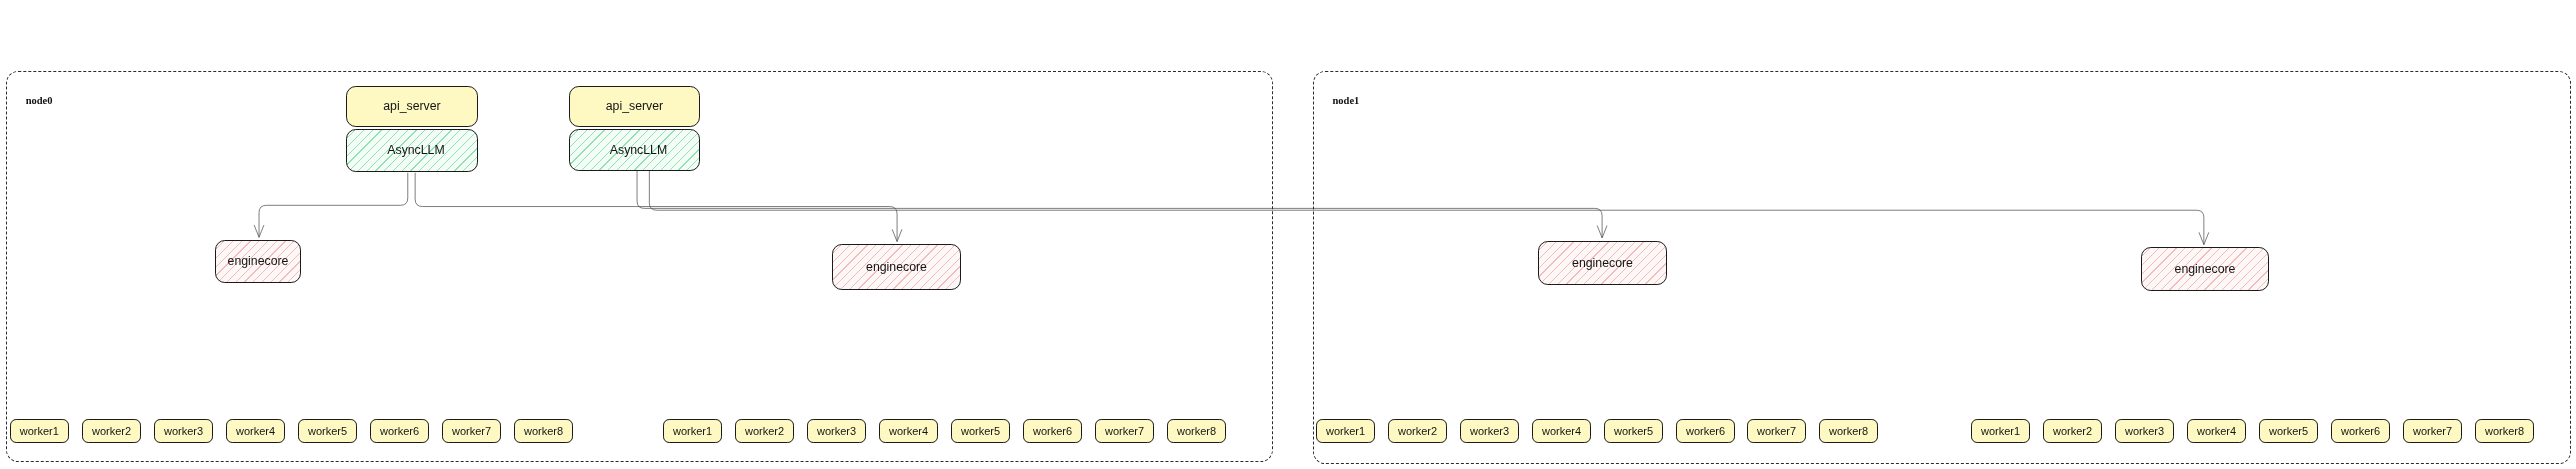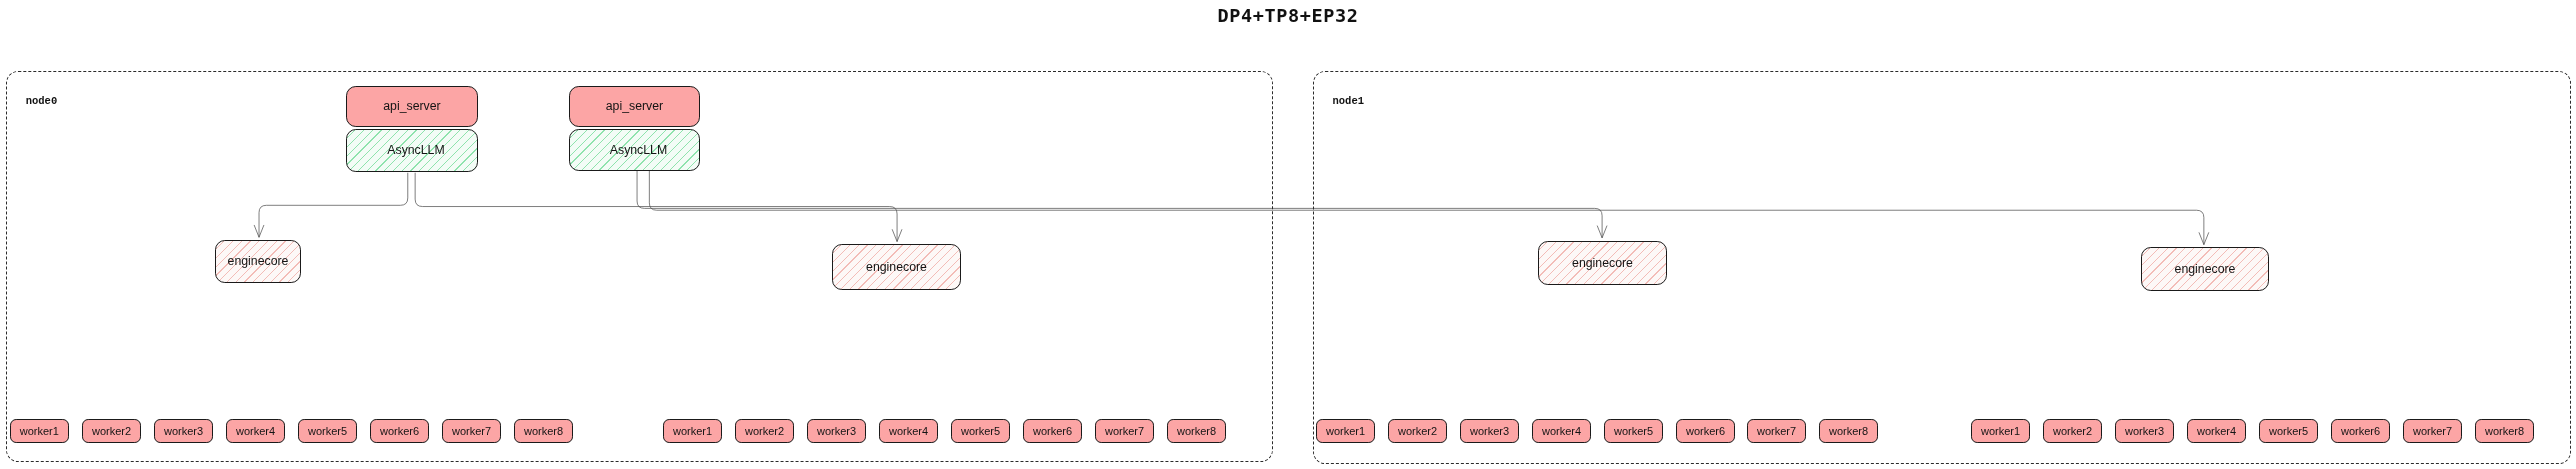--- a/index.html
+++ b/index.html
@@ -10,25 +10,25 @@
   .title{
     position:absolute;top:4.9px;left:0;width:100%;text-align:center;
     font-family:"DejaVu Sans Mono",monospace;font-weight:700;font-size:18.5px;
     letter-spacing:0.6px;color:#111;
   }
   .node{
     position:absolute;border:1px dashed #2b2b2b;border-radius:12.3px;background:transparent;
   }
   .node-label{
     position:absolute;left:18.5px;top:23.4px;
-    font-family:Liberation Mono, monospace;font-weight:600;font-size:10.5px;color:#111;
+    font-family:Liberation Serif, serif;font-weight:600;font-size:10.5px;color:#111;
   }
   .box{
     position:absolute;box-sizing:border-box;display:flex;align-items:center;justify-content:center;
-    border:1.2px solid #1a1a1a;border-radius:9.8px;background:#fca5a5;
+    border:1.2px solid #1a1a1a;border-radius:9.8px;background:#fef9c3;
     font-size:12.3px;line-height:1;white-space:nowrap;
   }
   .hatch-green{
     background-color:var(--green-bg,#f3fcf6);
     background-image:repeating-linear-gradient(135deg,
       transparent 0px, transparent 5.3px,
       var(--green-hatch,#8fe3ad) 5.3px, var(--green-hatch,#8fe3ad) 6.2px);
     padding-left:8px;
   }
   .hatch-red{
@@ -40,21 +40,20 @@
   .worker{
     border-radius:6.2px;border-width:1.1px;font-size:11px;margin-top:8px;
   }
   #wires{position:absolute;left:0;top:0;pointer-events:none;}
   #wires path{fill:none;stroke:var(--wire,#4f4f4f);stroke-width:1.2px;}
 </style>
 </head>
 <body>
 
 <div id="canvas">
-  <div class="title">DP4+TP8+EP32</div>
   <svg id="wires" width="2576" height="469" viewBox="0 0 4188 763">
       <path d="M662,281 L662,322 Q662,334 650,334 L432,334 Q420,334 420,346 L420,386"></path>
       <path d="M412,366 L420,386 M428,366 L420,386"></path>
       <path d="M674,281 L674,324 Q674,336 686,336 L1446,336 Q1458,336 1458,348 L1458,393"></path>
       <path d="M1450,373 L1458,393 M1466,373 L1458,393"></path>
       <path d="M1035,278 L1035,327 Q1035,339 1047,339 L2593,339 Q2605,339 2605,351 L2605,387"></path>
       <path d="M2597,367 L2605,387 M2613,367 L2605,387"></path>
       <path d="M1055,278 L1055,330 Q1055,342 1067,342 L3572,342 Q3584,342 3584,354 L3584,398"></path>
       <path d="M3576,378 L3584,398 M3592,378 L3584,398"></path>
     </svg>

